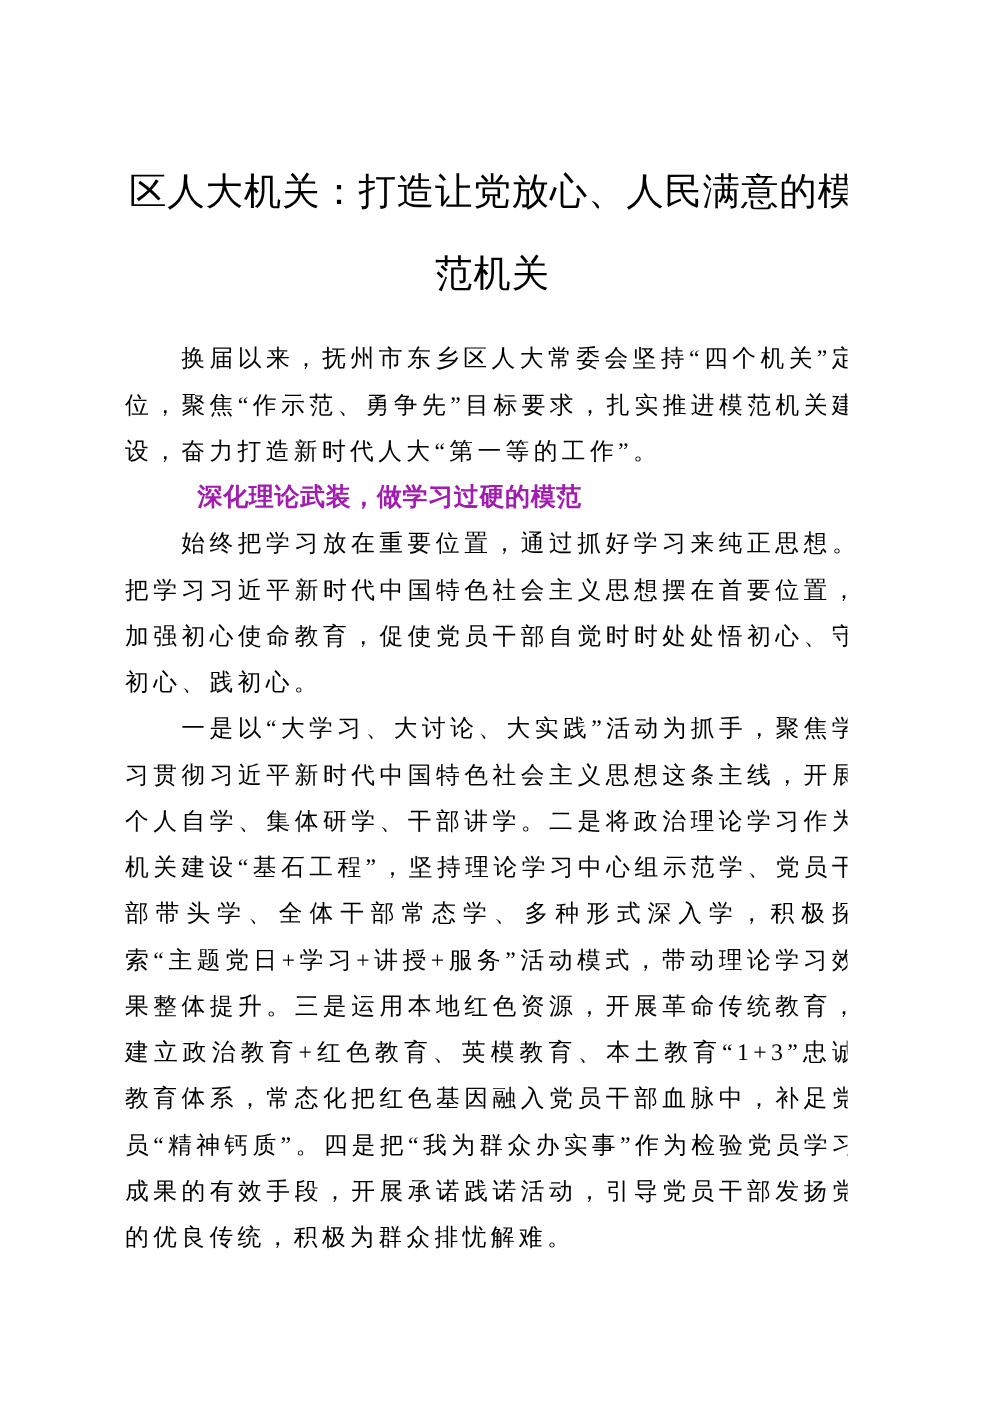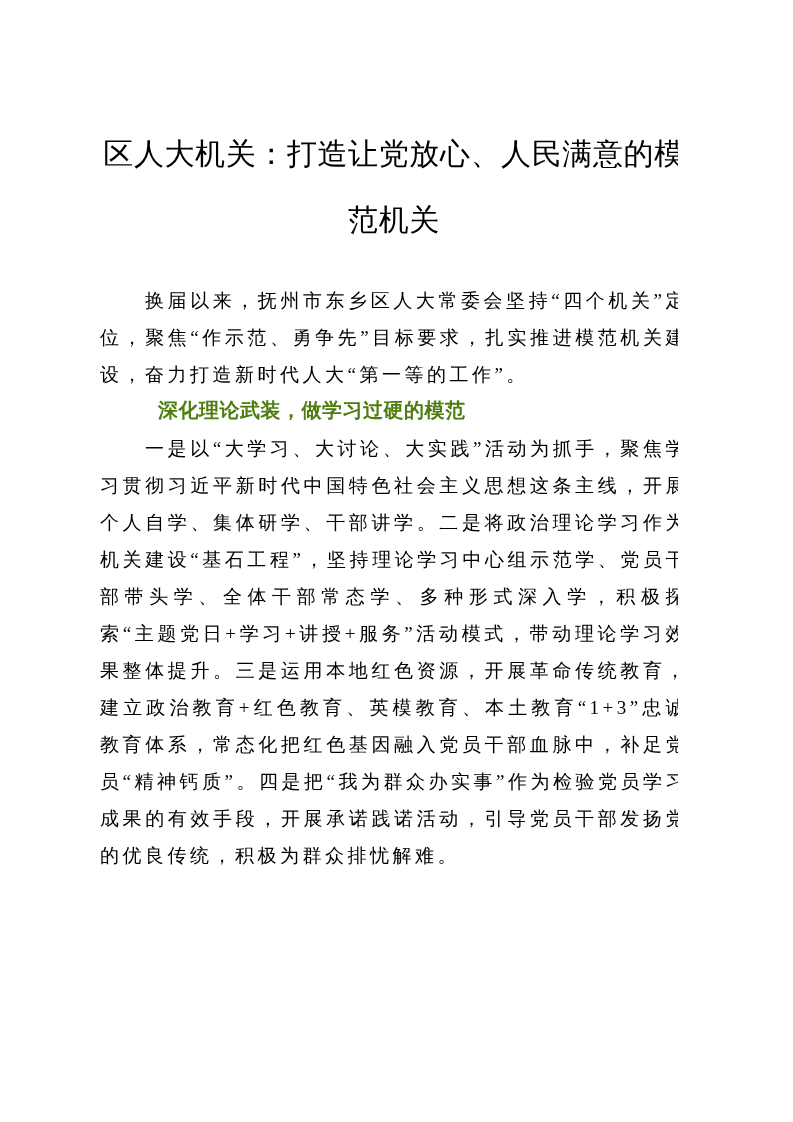--- a/index.html
+++ b/index.html
@@ -24,47 +24,48 @@
     text-align: center;
     font-family: "Liberation Serif", "DejaVu Serif", serif;
     font-weight: 400;
     font-size: 30px;
     line-height: 66px;
     letter-spacing: 0.6px;
     color: #000000;
   }
   .doc-body {
     width: 588px;
-    margin-top: 29px;
+    margin-top: 16px;
   }
   .doc-body p {
     margin: 0;
   }
   .body-para {
     font-family: "Liberation Serif", "DejaVu Serif", serif;
     font-size: 19px;
     line-height: 37px;
     letter-spacing: 3.5px;
     text-align: justify;
     text-indent: 45px;
     color: #000000;
   }
   .section-heading {
-    font-family: Liberation Mono, monospace;
+    font-family: Liberation Sans, sans-serif;
     font-weight: 700;
     font-size: 20px;
     line-height: 37px;
     letter-spacing: 0.5px;
     text-indent: 58px;
-    color: #4d7c0f;
+    color: #a21caf;
   }
 </style>
 </head>
 <body>
 
 <div class="page" style="background: rgb(255, 255, 255); color: rgb(0, 0, 0);">
   <h1 class="doc-title">区人大机关：打造让党放心、人民满意的模范机关</h1>
   <div class="doc-body">
       <p class="body-para">换届以来，抚州市东乡区人大常委会坚持“四个机关”定位，聚焦“作示范、勇争先”目标要求，扎实推进模范机关建设，奋力打造新时代人大“第一等的工作”。</p>
       <p class="section-heading">深化理论武装，做学习过硬的模范</p>
+      <p class="body-para">始终把学习放在重要位置，通过抓好学习来纯正思想。把学习习近平新时代中国特色社会主义思想摆在首要位置，加强初心使命教育，促使党员干部自觉时时处处悟初心、守初心、践初心。</p>
       <p class="body-para">一是以“大学习、大讨论、大实践”活动为抓手，聚焦学习贯彻习近平新时代中国特色社会主义思想这条主线，开展个人自学、集体研学、干部讲学。二是将政治理论学习作为机关建设“基石工程”，坚持理论学习中心组示范学、党员干部带头学、全体干部常态学、多种形式深入学，积极探索“主题党日+学习+讲授+服务”活动模式，带动理论学习效果整体提升。三是运用本地红色资源，开展革命传统教育，建立政治教育+红色教育、英模教育、本土教育“1+3”忠诚教育体系，常态化把红色基因融入党员干部血脉中，补足党员“精神钙质”。四是把“我为群众办实事”作为检验党员学习成果的有效手段，开展承诺践诺活动，引导党员干部发扬党的优良传统，积极为群众排忧解难。</p>
     </div>
 </div>
 
 </body></html>

